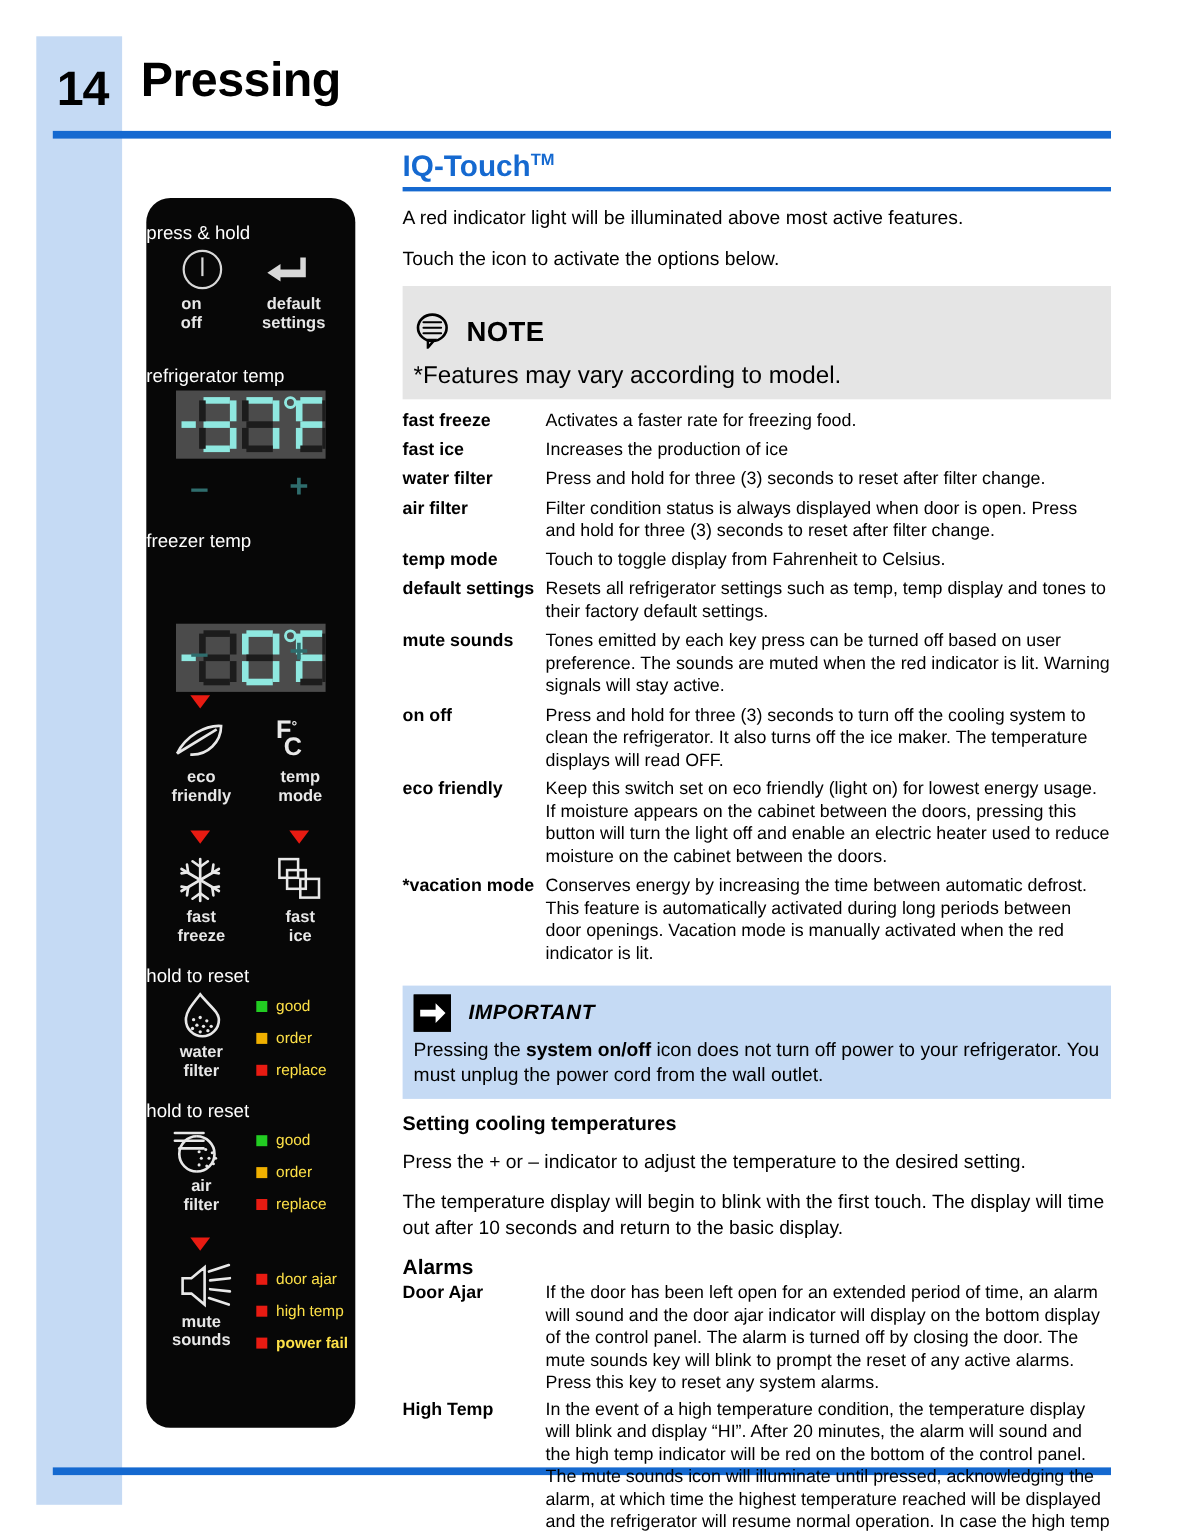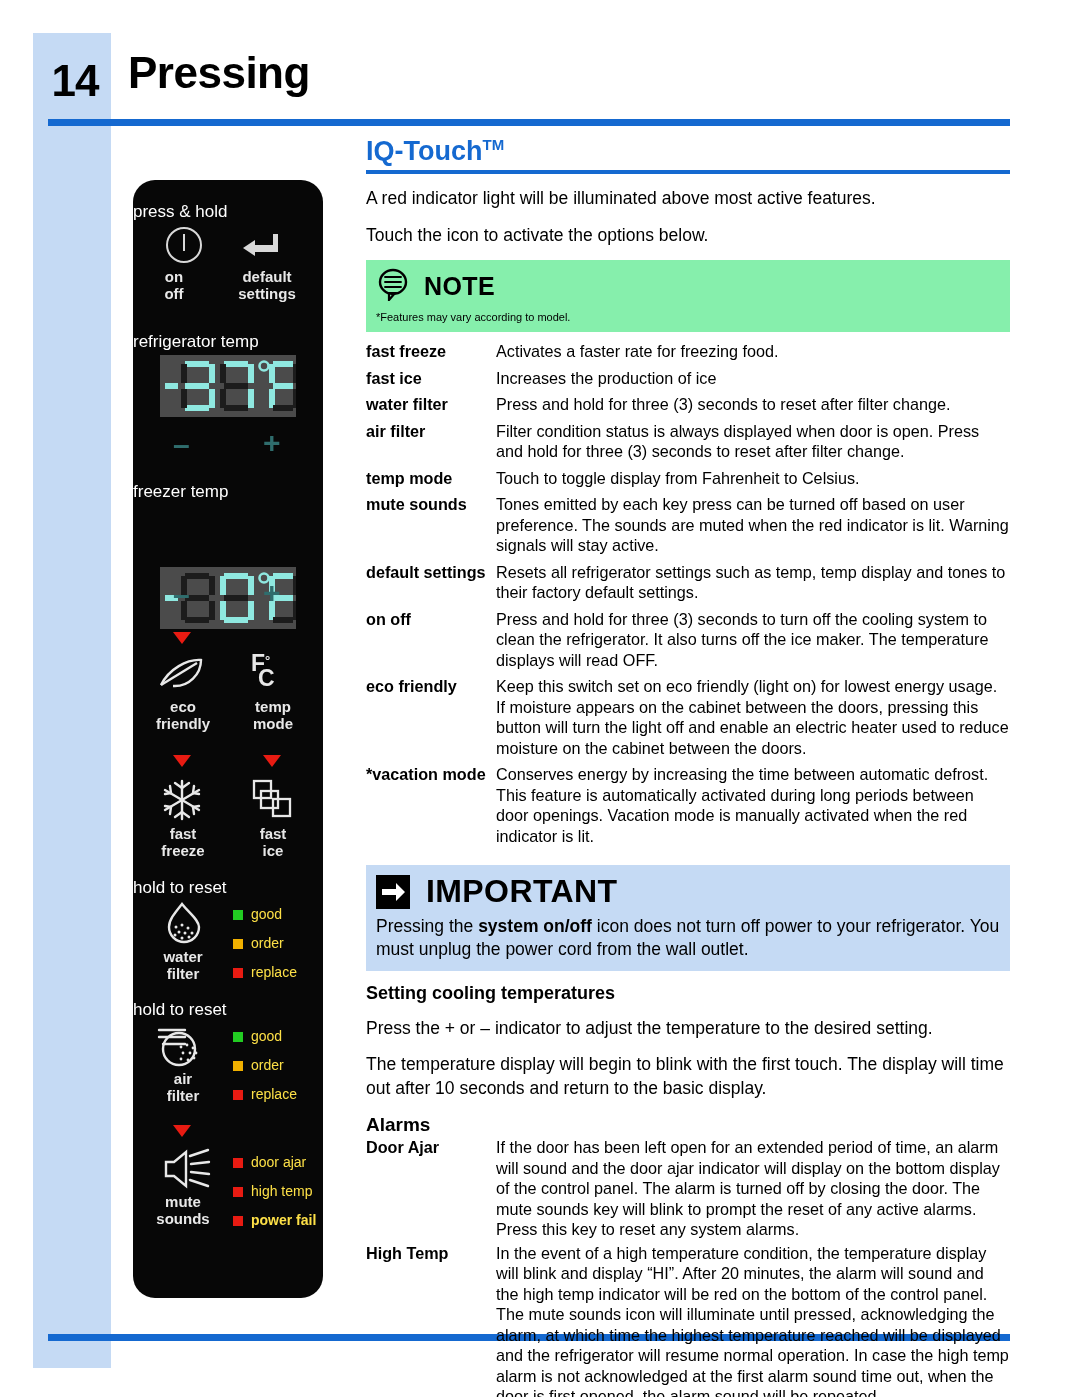--- a/index.html
+++ b/index.html
@@ -65,28 +65,28 @@
   .led{width:10px;height:10px;}
   .led-txt{font-size:14px;color:#fde047;}
 
   
   .col{position:absolute;left:366px;top:136px;width:644px;}
   .iq-title{font-size:27px;font-weight:bold;color:#1569d0;}
   .iq-tm{font-size:15px;vertical-align:super;font-weight:bold;}
   .iq-rule{height:4px;background:#1569d0;margin-top:3px;}
   .lead{font-size:17.5px;line-height:25px;margin-top:12px;}
 
-  .note-box{background:#86efac;margin-top:12px;padding:7px 10px 9px 10px;}
+  .note-box{background:#e5e5e5;margin-top:12px;padding:23px 10px 9px 10px;}
   .note-head{display:flex;align-items:center;gap:14px;}
   .note-head h3{margin:0;font-size:25px;font-weight:bold;letter-spacing:0.4px;}
-  .note-body{font-size:11px;margin-top:6px;}
+  .note-body{font-size:22px;margin-top:6px;}
 
   .imp-box{background:#c5daf4;margin-top:13px;padding:8px 10px 10px 10px;}
   .imp-head{display:flex;align-items:center;gap:16px;}
-  .imp-head h3{margin:0;font-size:32px;font-weight:bold;letter-spacing:0.4px;}
+  .imp-head h3{margin:0;font-size:19px;font-weight:bold;letter-spacing:0.4px;font-style:italic;}
   .imp-icon{width:34px;height:34px;background:#000;position:relative;}
   .imp-body{font-size:17.5px;line-height:23px;margin-top:5px;}
 
   table.feat{border-collapse:collapse;width:100%;margin-top:9px;}
   table.feat td{vertical-align:top;padding:0 0 6px 0;font-size:16.2px;line-height:20.5px;}
   td.term{width:130px;font-weight:bold;white-space:nowrap;padding-right:6px;}
 
   .sub-head{font-size:18px;font-weight:bold;margin-top:12px;}
   .para{font-size:17.5px;line-height:24px;margin-top:12px;}
 
@@ -394,26 +394,26 @@
         </tr>
       <tr>
           <td class="term">air filter</td>
           <td>Filter condition status is always displayed when door is open. Press and hold for three (3) seconds to reset after filter change.</td>
         </tr>
       <tr>
           <td class="term">temp mode</td>
           <td>Touch to toggle display from Fahrenheit to Celsius.</td>
         </tr>
       <tr>
+          <td class="term">default settings</td>
+          <td>Resets all refrigerator settings such as temp, temp display and tones to their factory default settings.</td>
+        </tr>
+      <tr>
           <td class="term">mute sounds</td>
           <td>Tones emitted by each key press can be turned off based on user preference. The sounds are muted when the red indicator is lit. Warning signals will stay active.</td>
-        </tr>
-      <tr>
-          <td class="term">default settings</td>
-          <td>Resets all refrigerator settings such as temp, temp display and tones to their factory default settings.</td>
         </tr>
       <tr>
           <td class="term">on off</td>
           <td>Press and hold for three (3) seconds to turn off the cooling system  to clean the refrigerator. It also turns off the ice maker. The temperature displays will read OFF.</td>
         </tr>
       <tr>
           <td class="term">eco friendly</td>
           <td>Keep this switch set on eco friendly (light on) for lowest energy usage. If moisture appears on the cabinet between the doors, pressing this button will turn the light off and enable an electric heater used to reduce moisture on the cabinet between the doors.</td>
         </tr>
       <tr>

